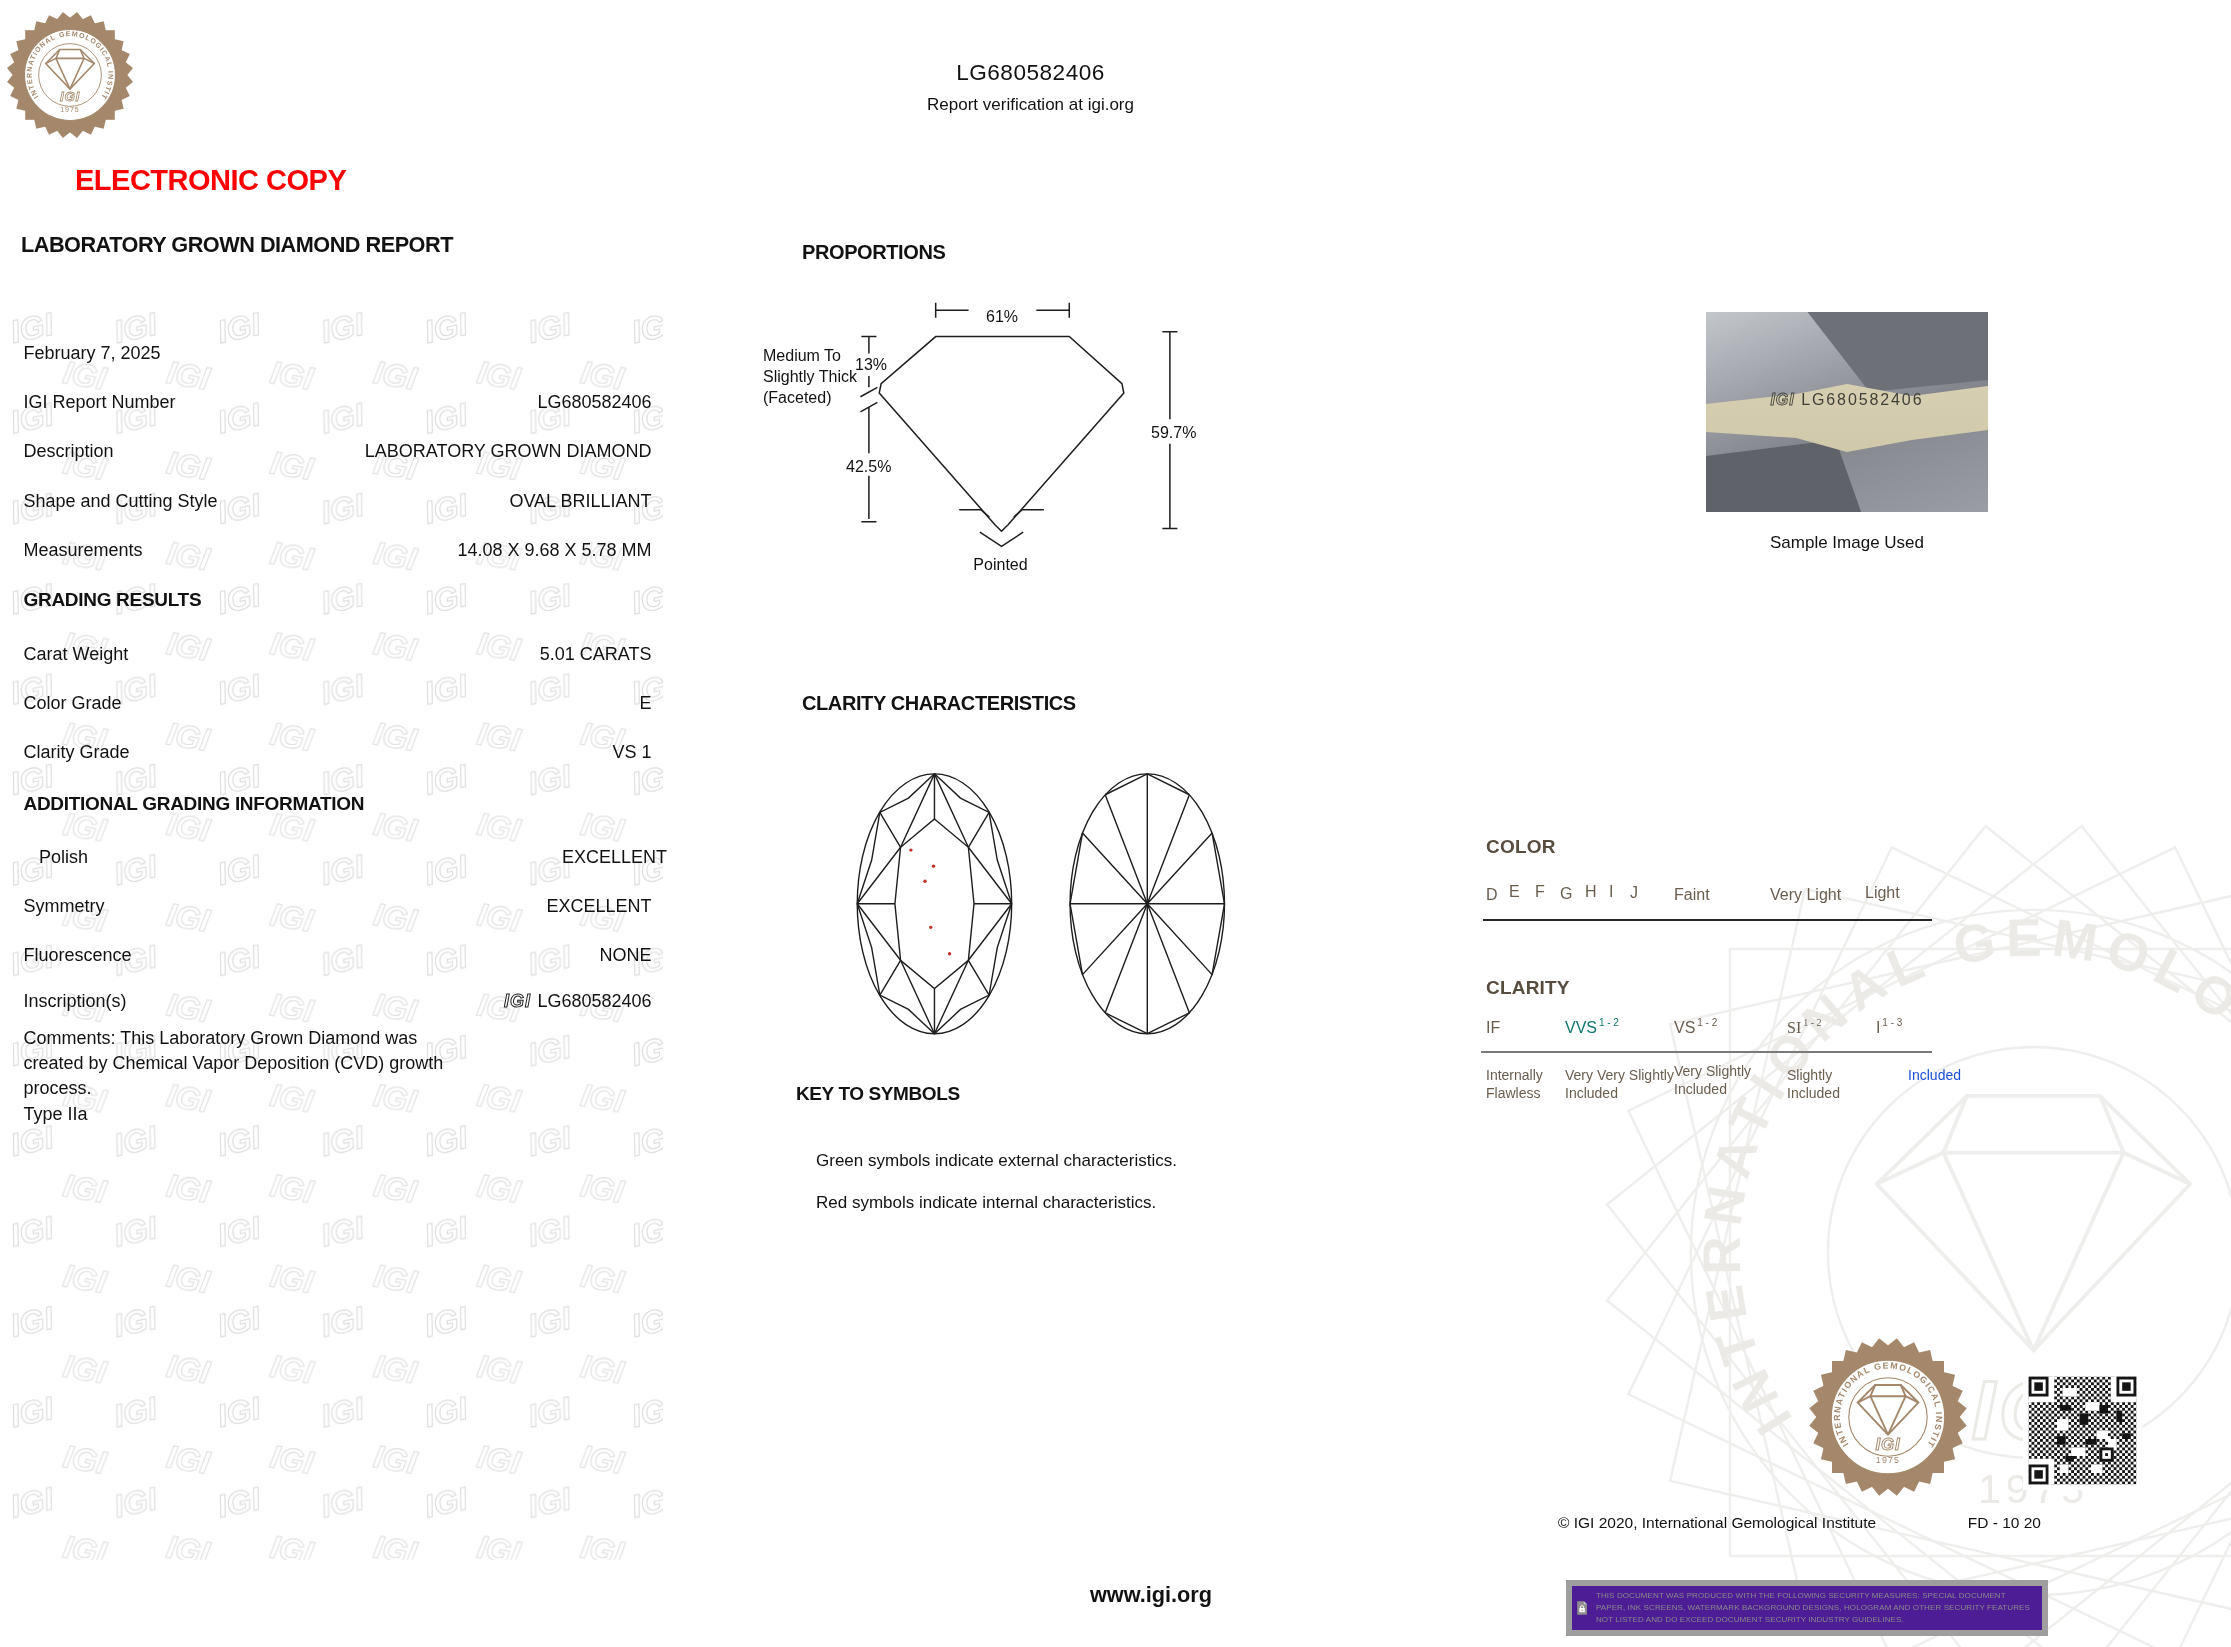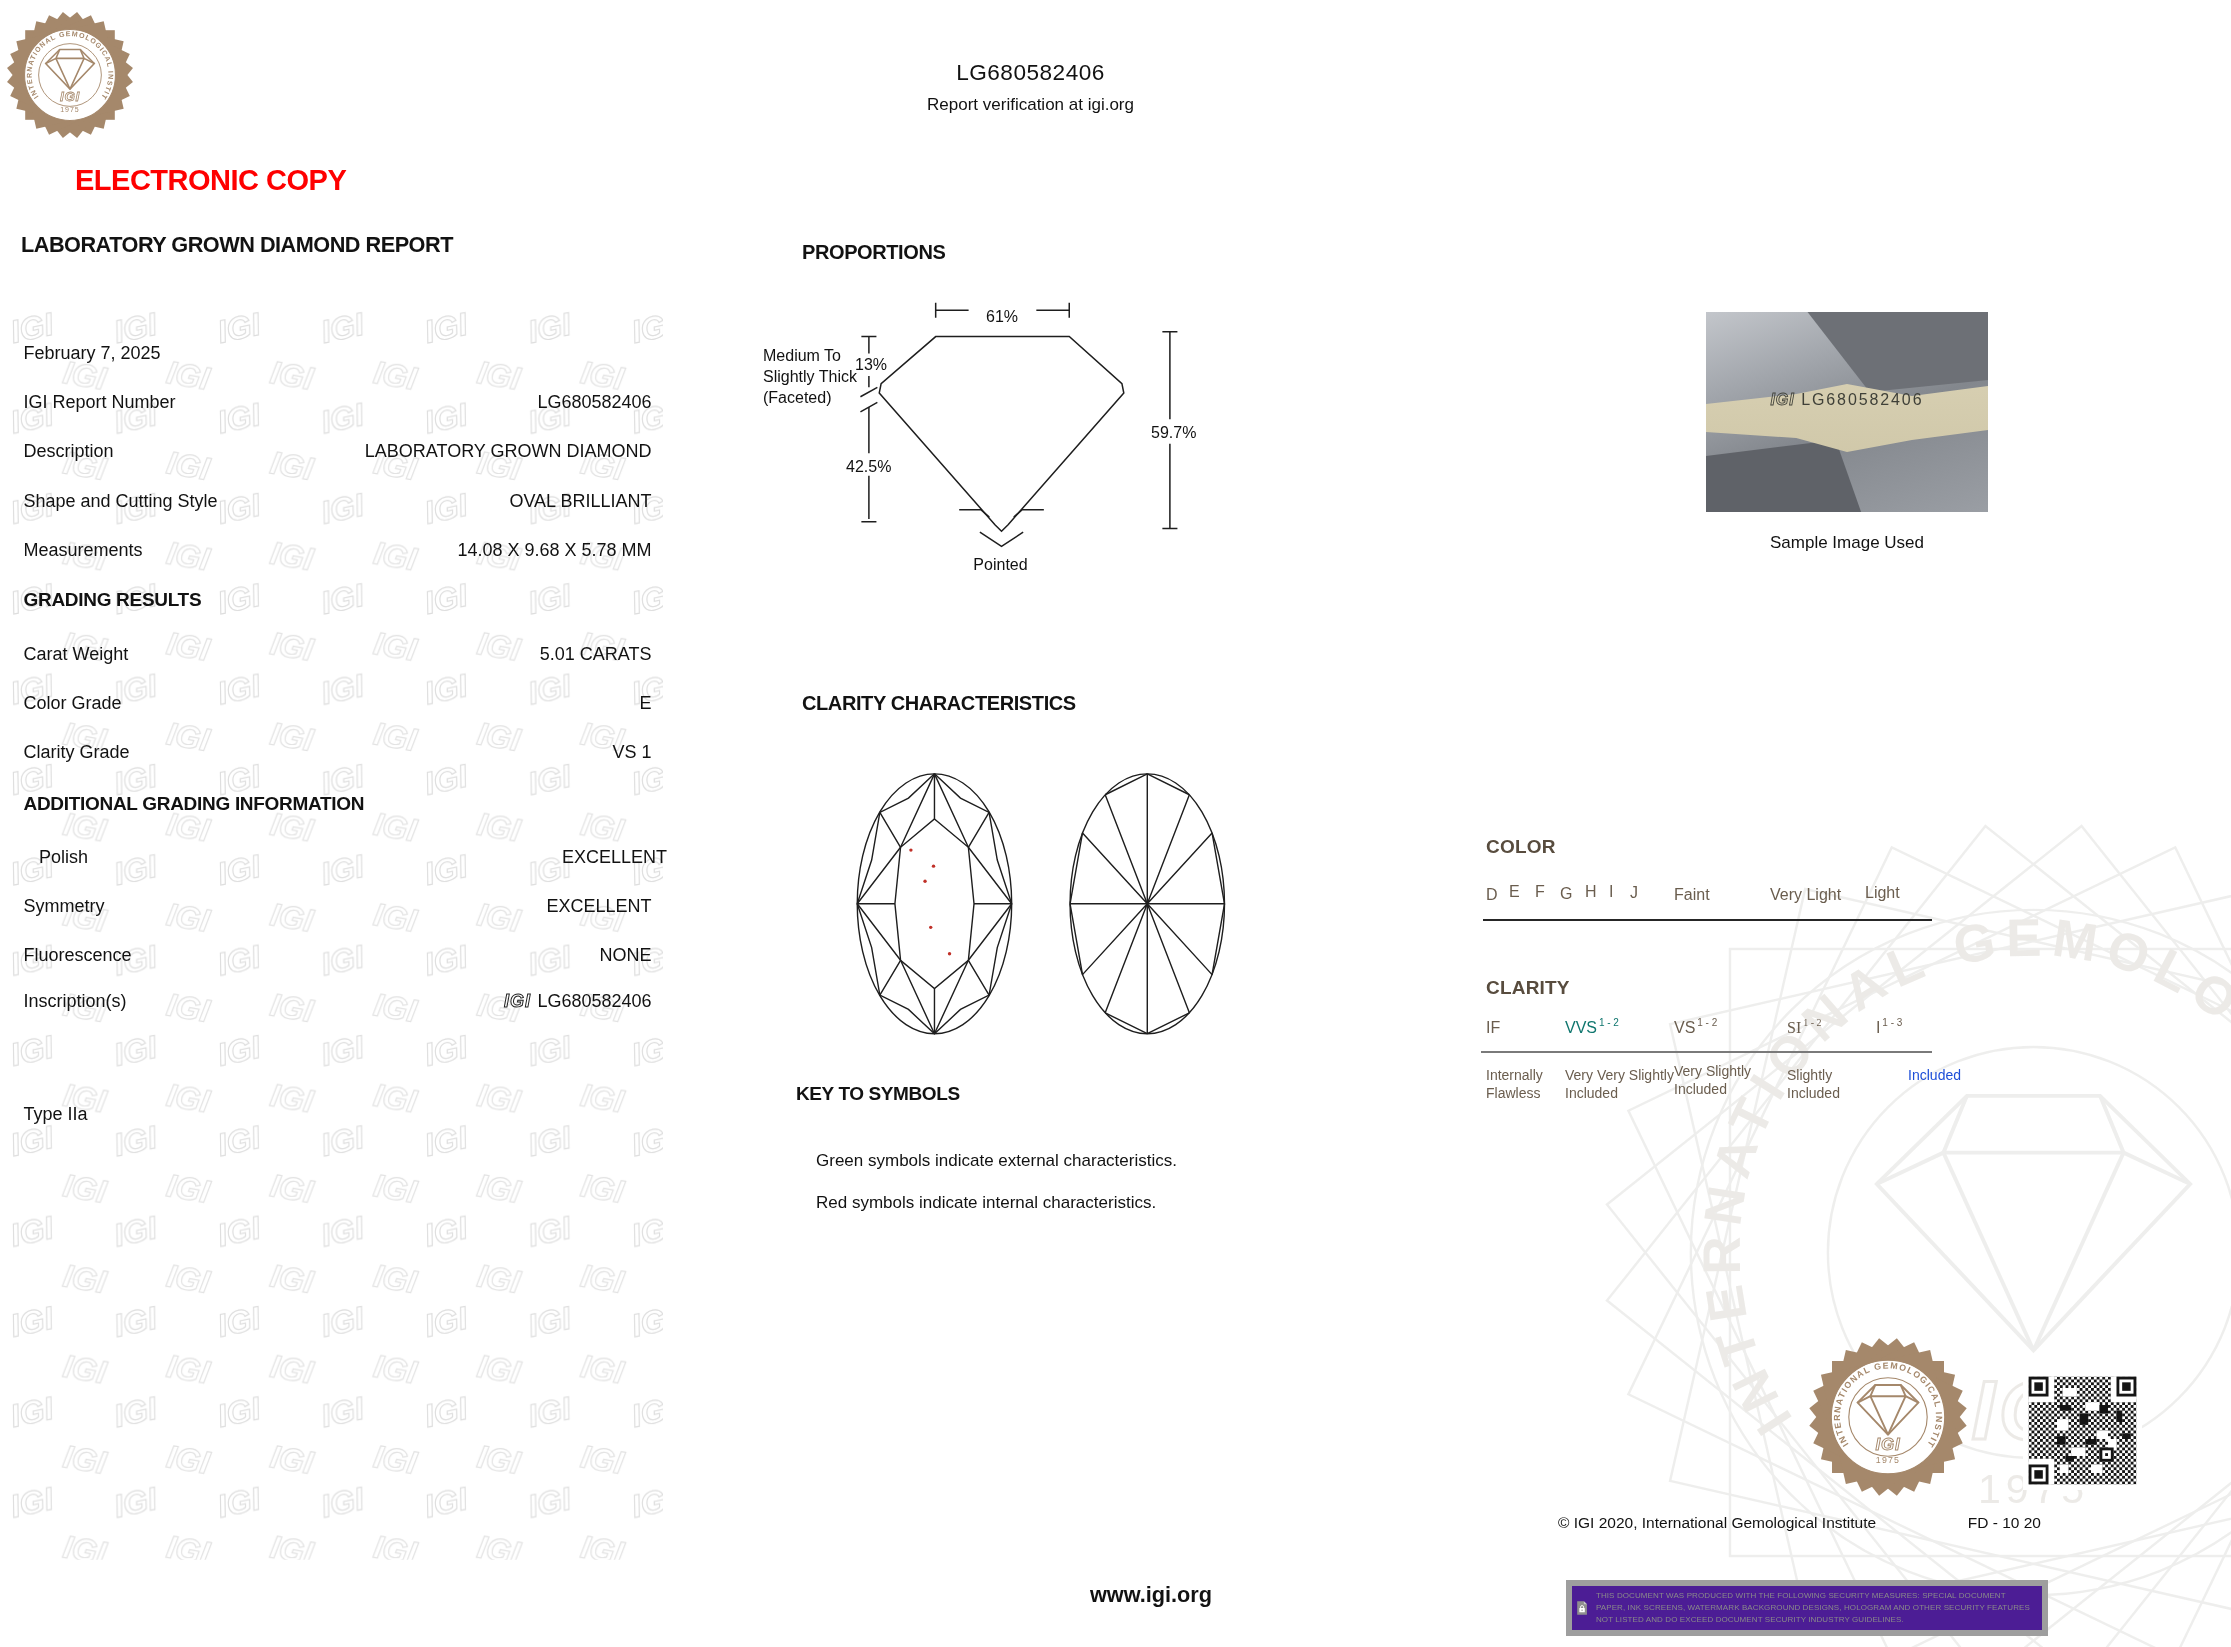--- a/index.html
+++ b/index.html
@@ -178,20 +178,21 @@
     <span class="val">NONE</span>
   </div>
 
   <div class="abs frow" style="left:23.5px;top:991px;">
     <span class="lbl">Inscription(s)</span>
     <span class="val">
       <span class="igi-glyph">IGI</span><span>LG680582406</span>
     </span>
   </div>
 
+  <div class="abs comments" style="left:23.5px;top:1026px;">Comments: This Laboratory Grown Diamond was created by Chemical Vapor Deposition (CVD) growth process.</div>
   <div class="abs" style="left:23.5px;top:1104px;font-size:18px;">Type IIa</div>
 
   <div class="abs mid-head" style="left:802px;top:241px;">PROPORTIONS</div>
 
   <svg class="abs" style="left:782px;top:282px;" width="424" height="301" viewBox="0 0 450 320">
     <g stroke="#1e1e1e" stroke-width="1.6" fill="none" stroke-linejoin="miter" stroke-linecap="butt">
 
       <path d="M163,58 L305,58 L361,108 L363,118 L240,258 L233,265 L226,258 L103,118 L105,108 Z"></path>
 
       <path d="M163,22 L163,38 M305,22 L305,38 M163,30 L198,30 M270,30 L305,30"></path>

